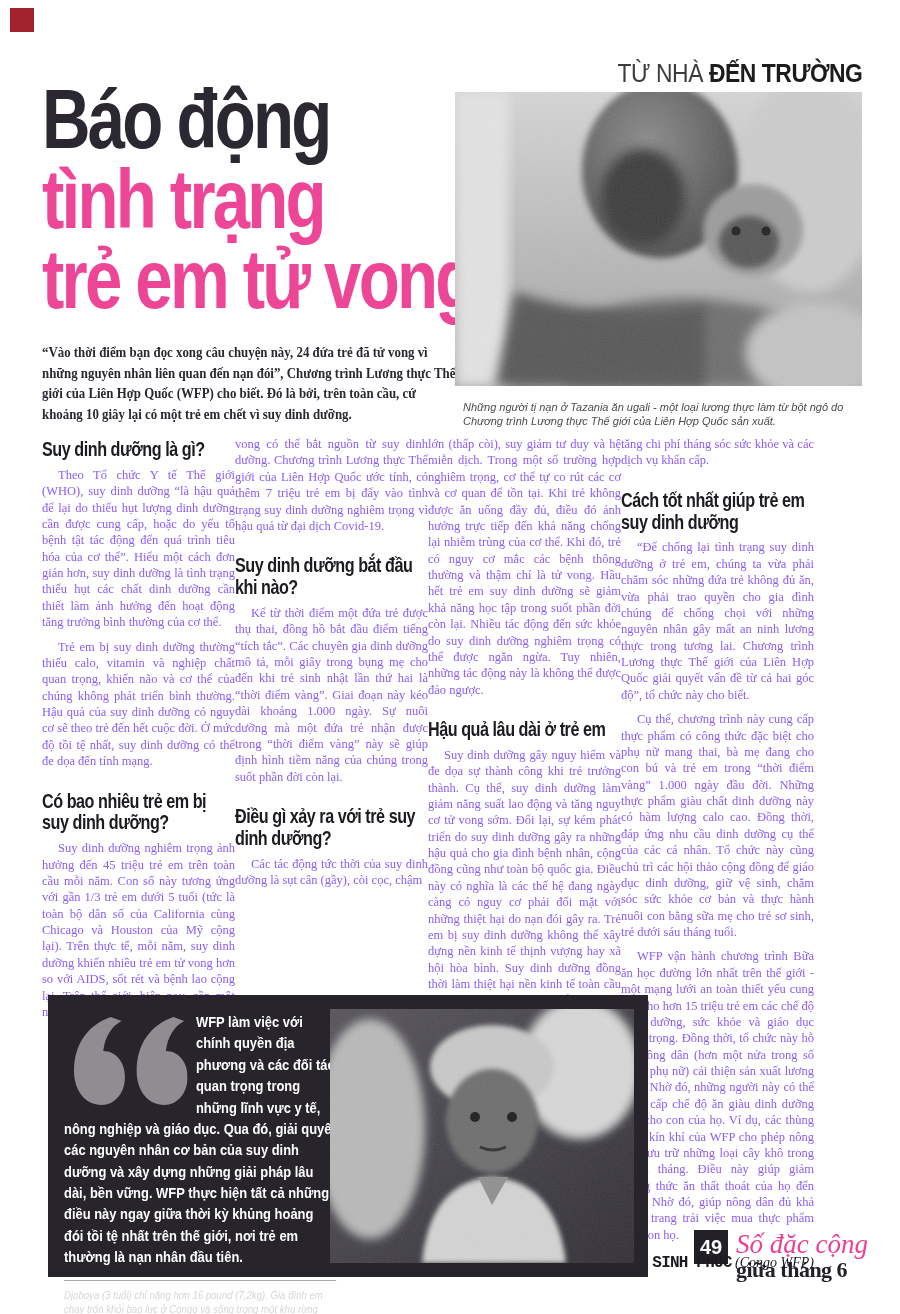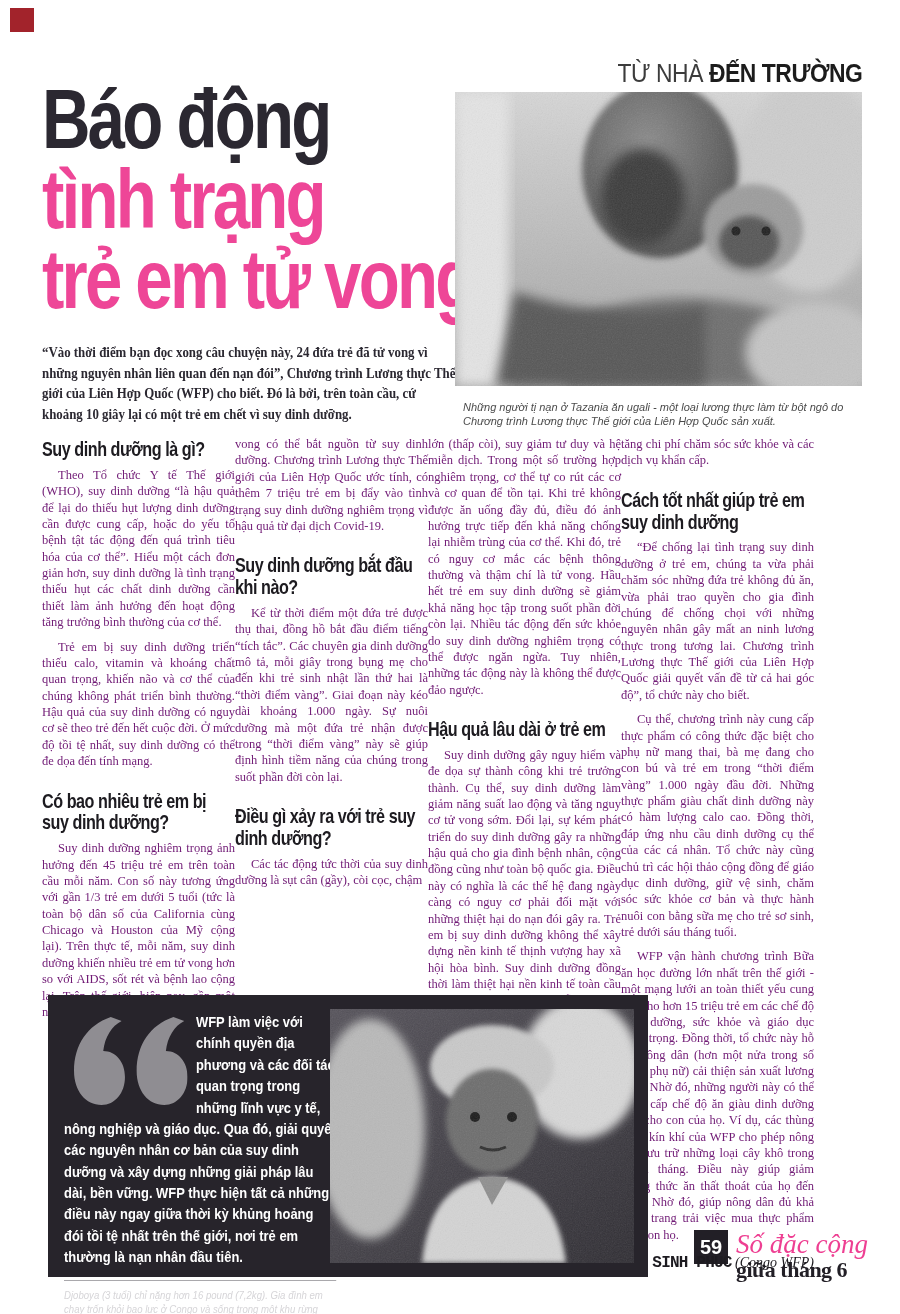--- a/index.html
+++ b/index.html
@@ -52,21 +52,21 @@
   .col{width:193px;}
   .col .h{
     font-family:"Liberation Sans",sans-serif;font-weight:800;color:#1d1b20;
     font-size:21px;line-height:1.04;letter-spacing:-0.6px;
     width:130%;transform:scaleX(0.77);transform-origin:left top;
     margin:20px 0 7px 0;
   }
   .col .h.first{margin-top:2px;}
   .col p{
     margin:0 0 8px 0;font-size:12.5px;line-height:1.31;
-    text-align:justify;text-indent:16px;color:#701a75;
+    text-align:justify;text-indent:16px;color:#8b5cf6;
   }
   .col p.cont{text-indent:0;}
 
   
   .byline{text-align:right;margin-top:10px;white-space:nowrap;}
   .byline .author{font-family:Liberation Mono, monospace;font-weight:800;font-size:16px;letter-spacing:-0.8px;color:#1d1b20;}
   .byline .source{font-family:"Liberation Serif",serif;font-style:italic;font-size:14px;color:#1d1b20;}
 
   
   .quote-box{position:absolute;left:48px;top:995px;width:600px;height:282px;background:#27242b;z-index:5;}
@@ -154,41 +154,41 @@
       <rect x="0" y="0" width="407" height="294" filter="url(#grain)" opacity="0.16"></rect>
     </svg>
   </figure>
   <p class="hero-caption">Những người tị nạn ở Tazania ăn ugali - một loại lương thực làm từ bột ngô do Chương trình Lương thực Thế giới của Liên Hợp Quốc sản xuất.</p>
 
   <div class="body-cols">
 
     <div class="col">
       <div class="h first">Suy dinh dưỡng là gì?</div>
       <p>Theo Tổ chức Y tế Thế giới (WHO), suy dinh dưỡng “là hậu quả để lại do thiếu hụt lượng dinh dưỡng cần được cung cấp, hoặc do yếu tố bệnh tật tác động đến quá trình tiêu hóa của cơ thể”. Hiểu một cách đơn giản hơn, suy dinh dưỡng là tình trạng thiếu hụt các chất dinh dưỡng cần thiết làm ảnh hưởng đến hoạt động tăng trưởng bình thường của cơ thể.</p>
-      <p>Trẻ em bị suy dinh dưỡng triển thiếu calo, vitamin và khoáng chất quan trọng, khiến não và cơ thể của chúng không phát triển bình thường. Hậu quả của suy dinh dưỡng có nguy cơ sẽ theo trẻ đến hết cuộc đời. Ở mức độ tồi tệ nhất, suy dinh dưỡng có thể đe dọa đến tính mạng.</p>
+      <p>Trẻ em bị suy dinh dưỡng thường thiếu calo, vitamin và nghiệp chất quan trọng, khiến não và cơ thể của chúng không phát triển bình thường. Hậu quả của suy dinh dưỡng có nguy cơ sẽ theo trẻ đến hết cuộc đời. Ở mức độ tồi tệ nhất, suy dinh dưỡng có thể đe dọa đến tính mạng.</p>
       <div class="h">Có bao nhiêu trẻ em bị suy dinh dưỡng?</div>
       <p>Suy dinh dưỡng nghiêm trọng ảnh hưởng đến 45 triệu trẻ em trên toàn cầu mỗi năm. Con số này tương ứng với gần 1/3 trẻ em dưới 5 tuổi (tức là toàn bộ dân số của California cùng Chicago và Houston của Mỹ cộng lại). Trên thực tế, mỗi năm, suy dinh dưỡng khiến nhiều trẻ em tử vong hơn so với AIDS, sốt rét và bệnh lao cộng lại. Trên thế giới, hiện nay, gần một nửa tổng số trẻ em dưới 5 tuổi tử</p>
     </div>
 
     <div class="col">
       <p class="cont">vong có thể bắt nguồn từ suy dinh dưỡng. Chương trình Lương thực Thế giới của Liên Hợp Quốc ước tính, có thêm 7 triệu trẻ em bị đẩy vào tình trạng suy dinh dưỡng nghiêm trọng vì hậu quả từ đại dịch Covid-19.</p>
       <div class="h">Suy dinh dưỡng bắt đầu khi nào?</div>
       <p>Kể từ thời điểm một đứa trẻ được thụ thai, đồng hồ bắt đầu điểm tiếng “tích tắc”. Các chuyên gia dinh dưỡng mô tả, mỗi giây trong bụng mẹ cho đến khi trẻ sinh nhật lần thứ hai là “thời điểm vàng”. Giai đoạn này kéo dài khoảng 1.000 ngày. Sự nuôi dưỡng mà một đứa trẻ nhận được trong “thời điểm vàng” này sẽ giúp định hình tiềm năng của chúng trong suốt phần đời còn lại.</p>
       <div class="h">Điều gì xảy ra với trẻ suy dinh dưỡng?</div>
       <p>Các tác động tức thời của suy dinh dưỡng là sụt cân (gầy), còi cọc, chậm</p>
     </div>
 
     <div class="col">
       <p class="cont">lớn (thấp còi), suy giảm tư duy và hệ miễn dịch. Trong một số trường hợp nghiêm trọng, cơ thể tự co rút các cơ và cơ quan để tồn tại. Khi trẻ không được ăn uống đầy đủ, điều đó ảnh hưởng trực tiếp đến khả năng chống lại nhiễm trùng của cơ thể. Khi đó, trẻ có nguy cơ mắc các bệnh thông thường và thậm chí là tử vong. Hầu hết trẻ em suy dinh dưỡng sẽ giảm khả năng học tập trong suốt phần đời còn lại. Nhiều tác động đến sức khỏe do suy dinh dưỡng nghiêm trọng có thể được ngăn ngừa. Tuy nhiên, những tác động này là không thể được đảo ngược.</p>
       <div class="h">Hậu quả lâu dài ở trẻ em</div>
       <p>Suy dinh dưỡng gây nguy hiểm và đe dọa sự thành công khi trẻ trưởng thành. Cụ thể, suy dinh dưỡng làm giảm năng suất lao động và tăng nguy cơ tử vong sớm. Đổi lại, sự kém phát triển do suy dinh dưỡng gây ra những hậu quả cho gia đình bệnh nhân, cộng đồng cũng như toàn bộ quốc gia. Điều này có nghĩa là các thế hệ đang ngày càng có nguy cơ phải đối mặt với những thiệt hại do nạn đói gây ra. Trẻ em bị suy dinh dưỡng không thể xây dựng nền kinh tế thịnh vượng hay xã hội hòa bình. Suy dinh dưỡng đồng thời làm thiệt hại nền kinh tế toàn cầu hơn 3,5 nghìn tỷ USD mỗi năm do gây mất năng suất,</p>
     </div>
 
     <div class="col">
-      <p class="cont">tăng chi phí chăm sóc sức khỏe và các dịch vụ khẩn cấp.</p>
+      <p class="cont">tăng chi phí tháng sóc sức khỏe và các dịch vụ khẩn cấp.</p>
       <div class="h">Cách tốt nhất giúp trẻ em suy dinh dưỡng</div>
       <p>“Để chống lại tình trạng suy dinh dưỡng ở trẻ em, chúng ta vừa phải chăm sóc những đứa trẻ không đủ ăn, vừa phải trao quyền cho gia đình chúng để chống chọi với những nguyên nhân gây mất an ninh lương thực trong tương lai. Chương trình Lương thực Thế giới của Liên Hợp Quốc giải quyết vấn đề từ cả hai góc độ”, tổ chức này cho biết.</p>
       <p>Cụ thể, chương trình này cung cấp thực phẩm có công thức đặc biệt cho phụ nữ mang thai, bà mẹ đang cho con bú và trẻ em trong “thời điểm vàng” 1.000 ngày đầu đời. Những thực phẩm giàu chất dinh dưỡng này có hàm lượng calo cao. Đồng thời, đáp ứng nhu cầu dinh dưỡng cụ thể của các cá nhân. Tổ chức này cũng chủ trì các hội thảo cộng đồng để giáo dục dinh dưỡng, giữ vệ sinh, chăm sóc sức khỏe cơ bản và thực hành nuôi con bằng sữa mẹ cho trẻ sơ sinh, trẻ dưới sáu tháng tuổi.</p>
       <p>WFP vận hành chương trình Bữa ăn học đường lớn nhất trên thế giới - một mạng lưới an toàn thiết yếu cung cấp cho hơn 15 triệu trẻ em các chế độ dinh dưỡng, sức khỏe và giáo dục quan trọng. Đồng thời, tổ chức này hỗ trợ nông dân (hơn một nửa trong số đó là phụ nữ) cải thiện sản xuất lương thực. Nhờ đó, những người này có thể cung cấp chế độ ăn giàu dinh dưỡng hơn cho con của họ. Ví dụ, các thùng chứa kín khí của WFP cho phép nông dân lưu trữ những loại cây khô trong nhiều tháng. Điều này giúp giảm lượng thức ăn thất thoát của họ đến 98%. Nhờ đó, giúp nông dân đủ khả năng trang trải việc mua thực phẩm cho con họ.</p>
       <div class="byline">
         <span class="author">SINH PHÚC</span><span class="source"> (Congo WFP)</span>
       </div>
     </div>
 
   </div>
@@ -232,20 +232,20 @@
         <circle cx="182" cy="108" r="5" fill="#1c1c1c"></circle>
         <path d="M150 138 Q 163 144 176 138" stroke="#2e2e2e" stroke-width="3" fill="none"></path>
         <path d="M92 254 Q 100 172 162 168 Q 226 172 236 254 Z" fill="#d4d4d4" filter="url(#csoft2)"></path>
         <path d="M148 168 L 162 196 L 178 168 Z" fill="#8f8f8f"></path>
         <rect x="0" y="0" width="304" height="254" filter="url(#cgrain)" opacity="0.15"></rect>
       </svg>
     </div>
   </div>
 
   <div class="footer">
-    <div class="page-num">59</div>
+    <div class="page-num">49</div>
     <div class="issue">
       <span class="t1">Số đặc cộng</span>
       <span class="t2">giữa tháng 6</span>
     </div>
   </div>
 
 </div>
 
 </body></html>

